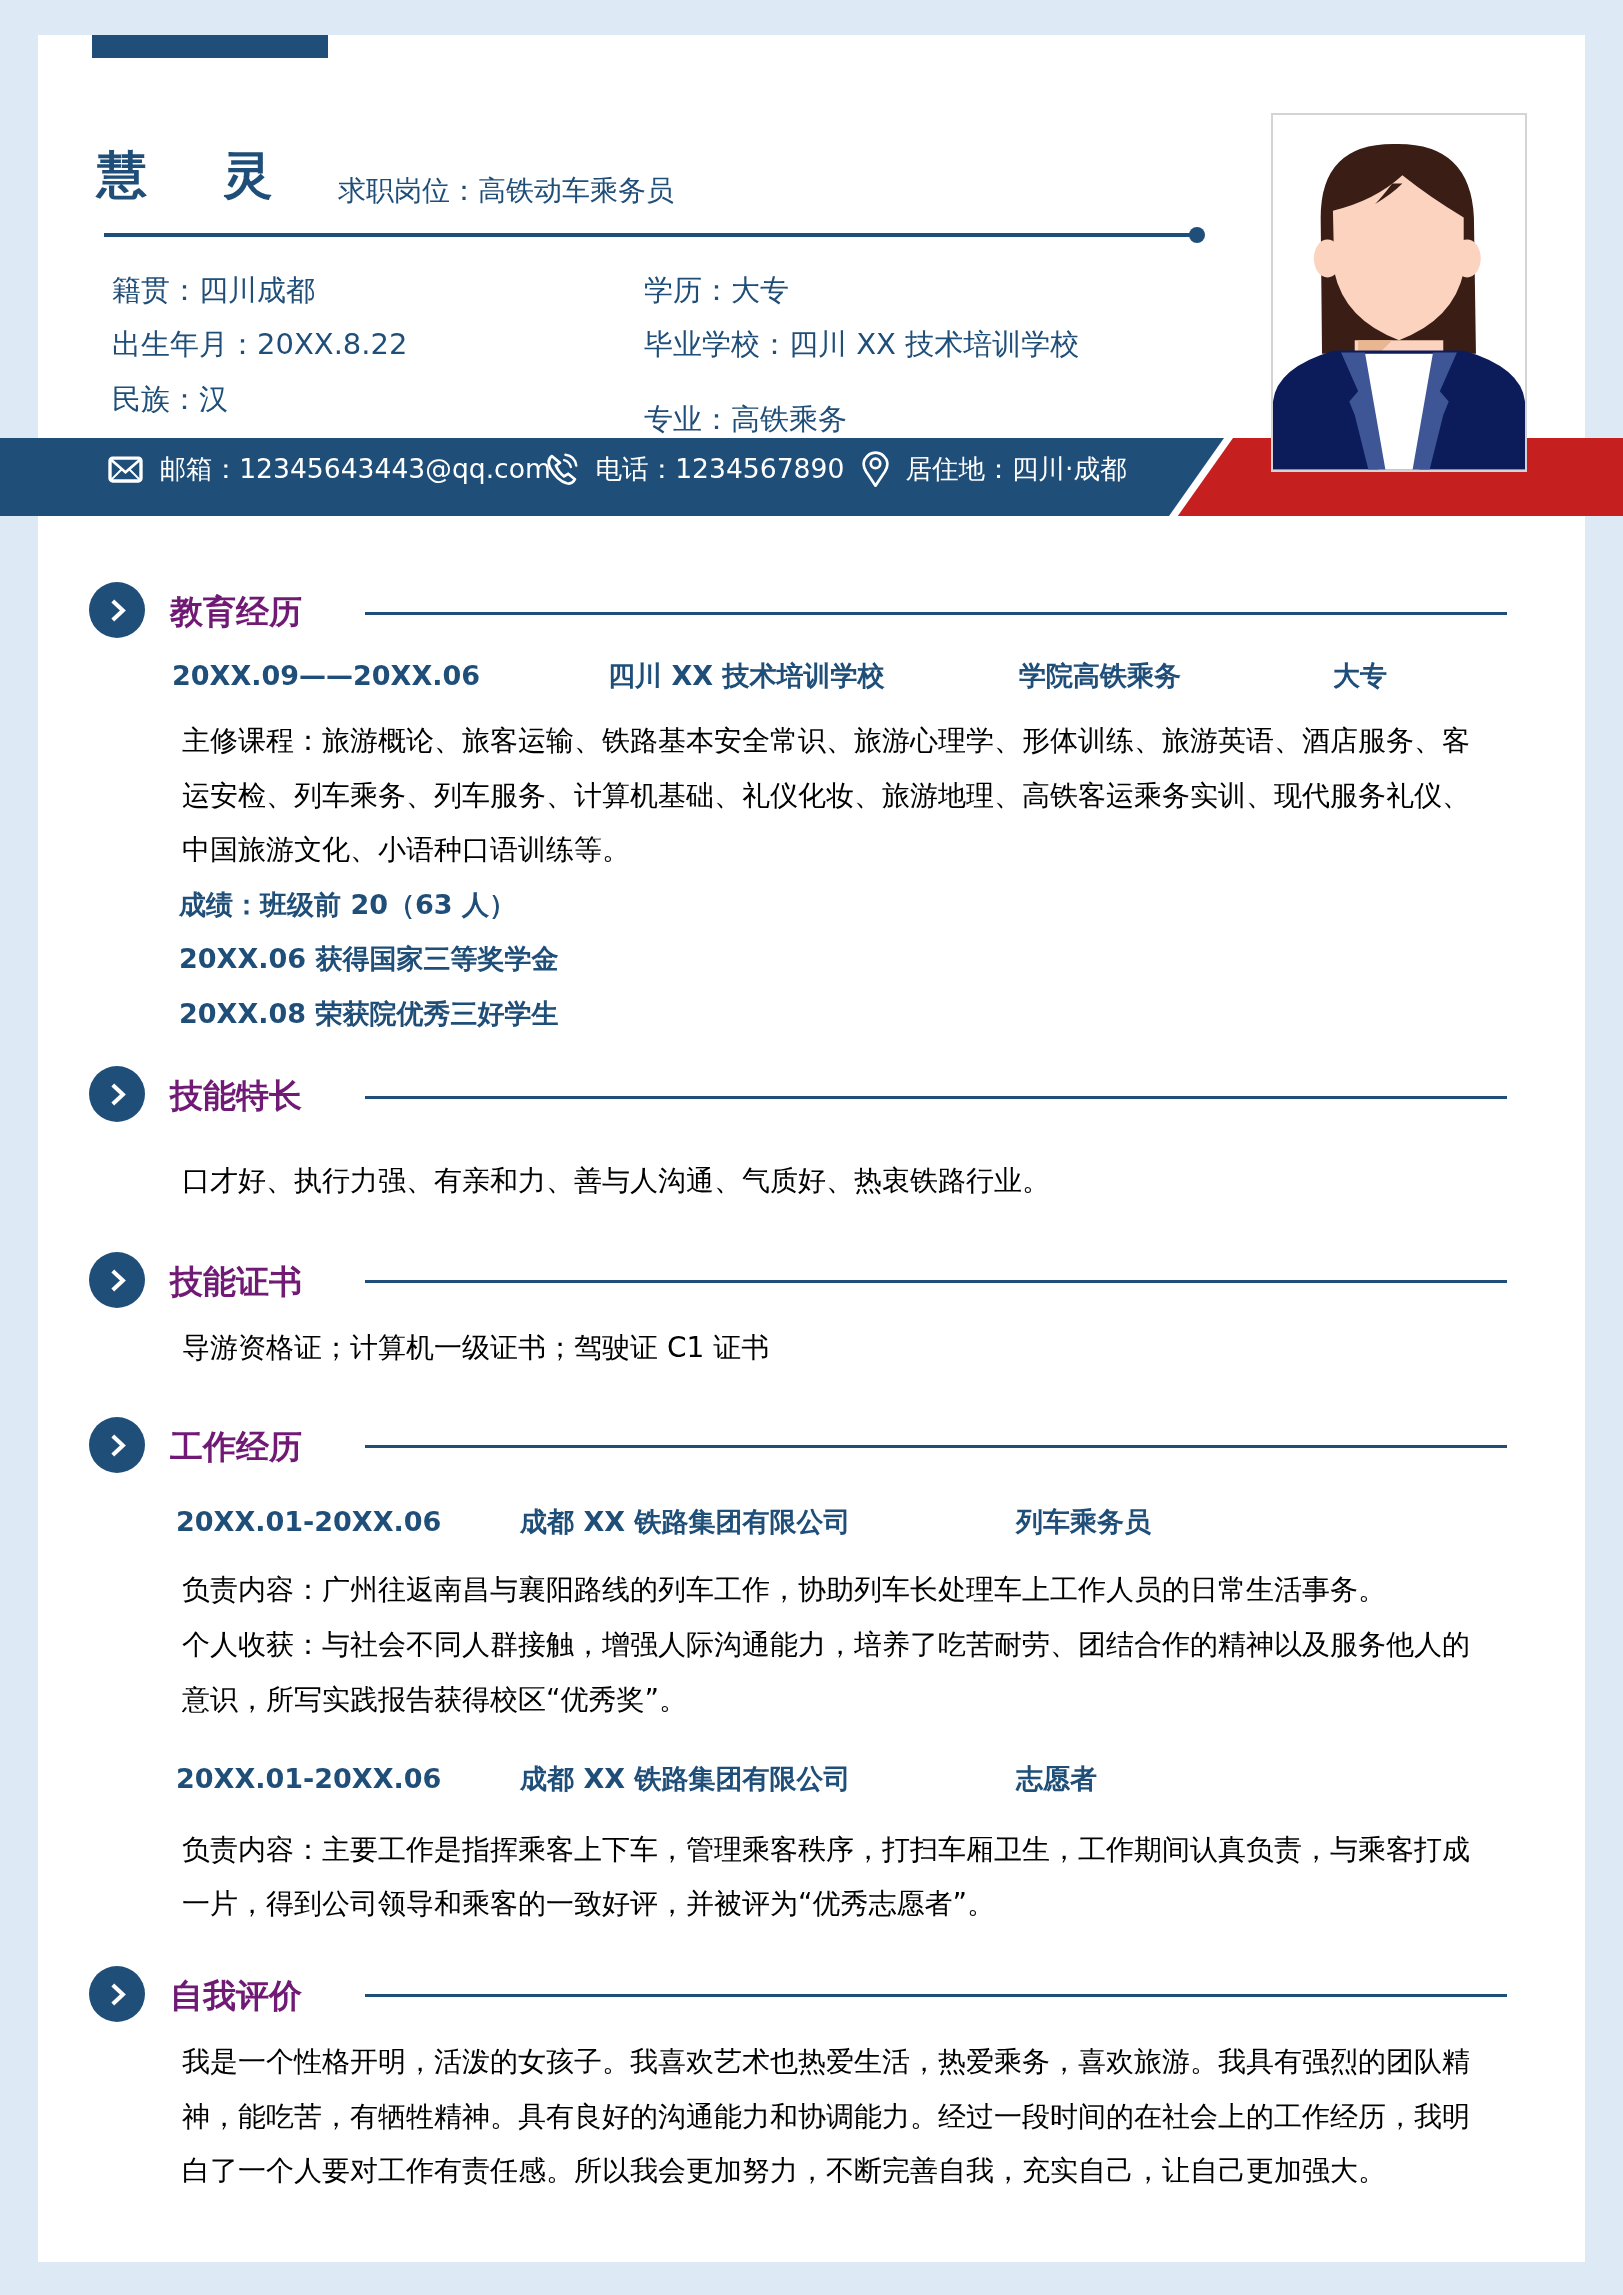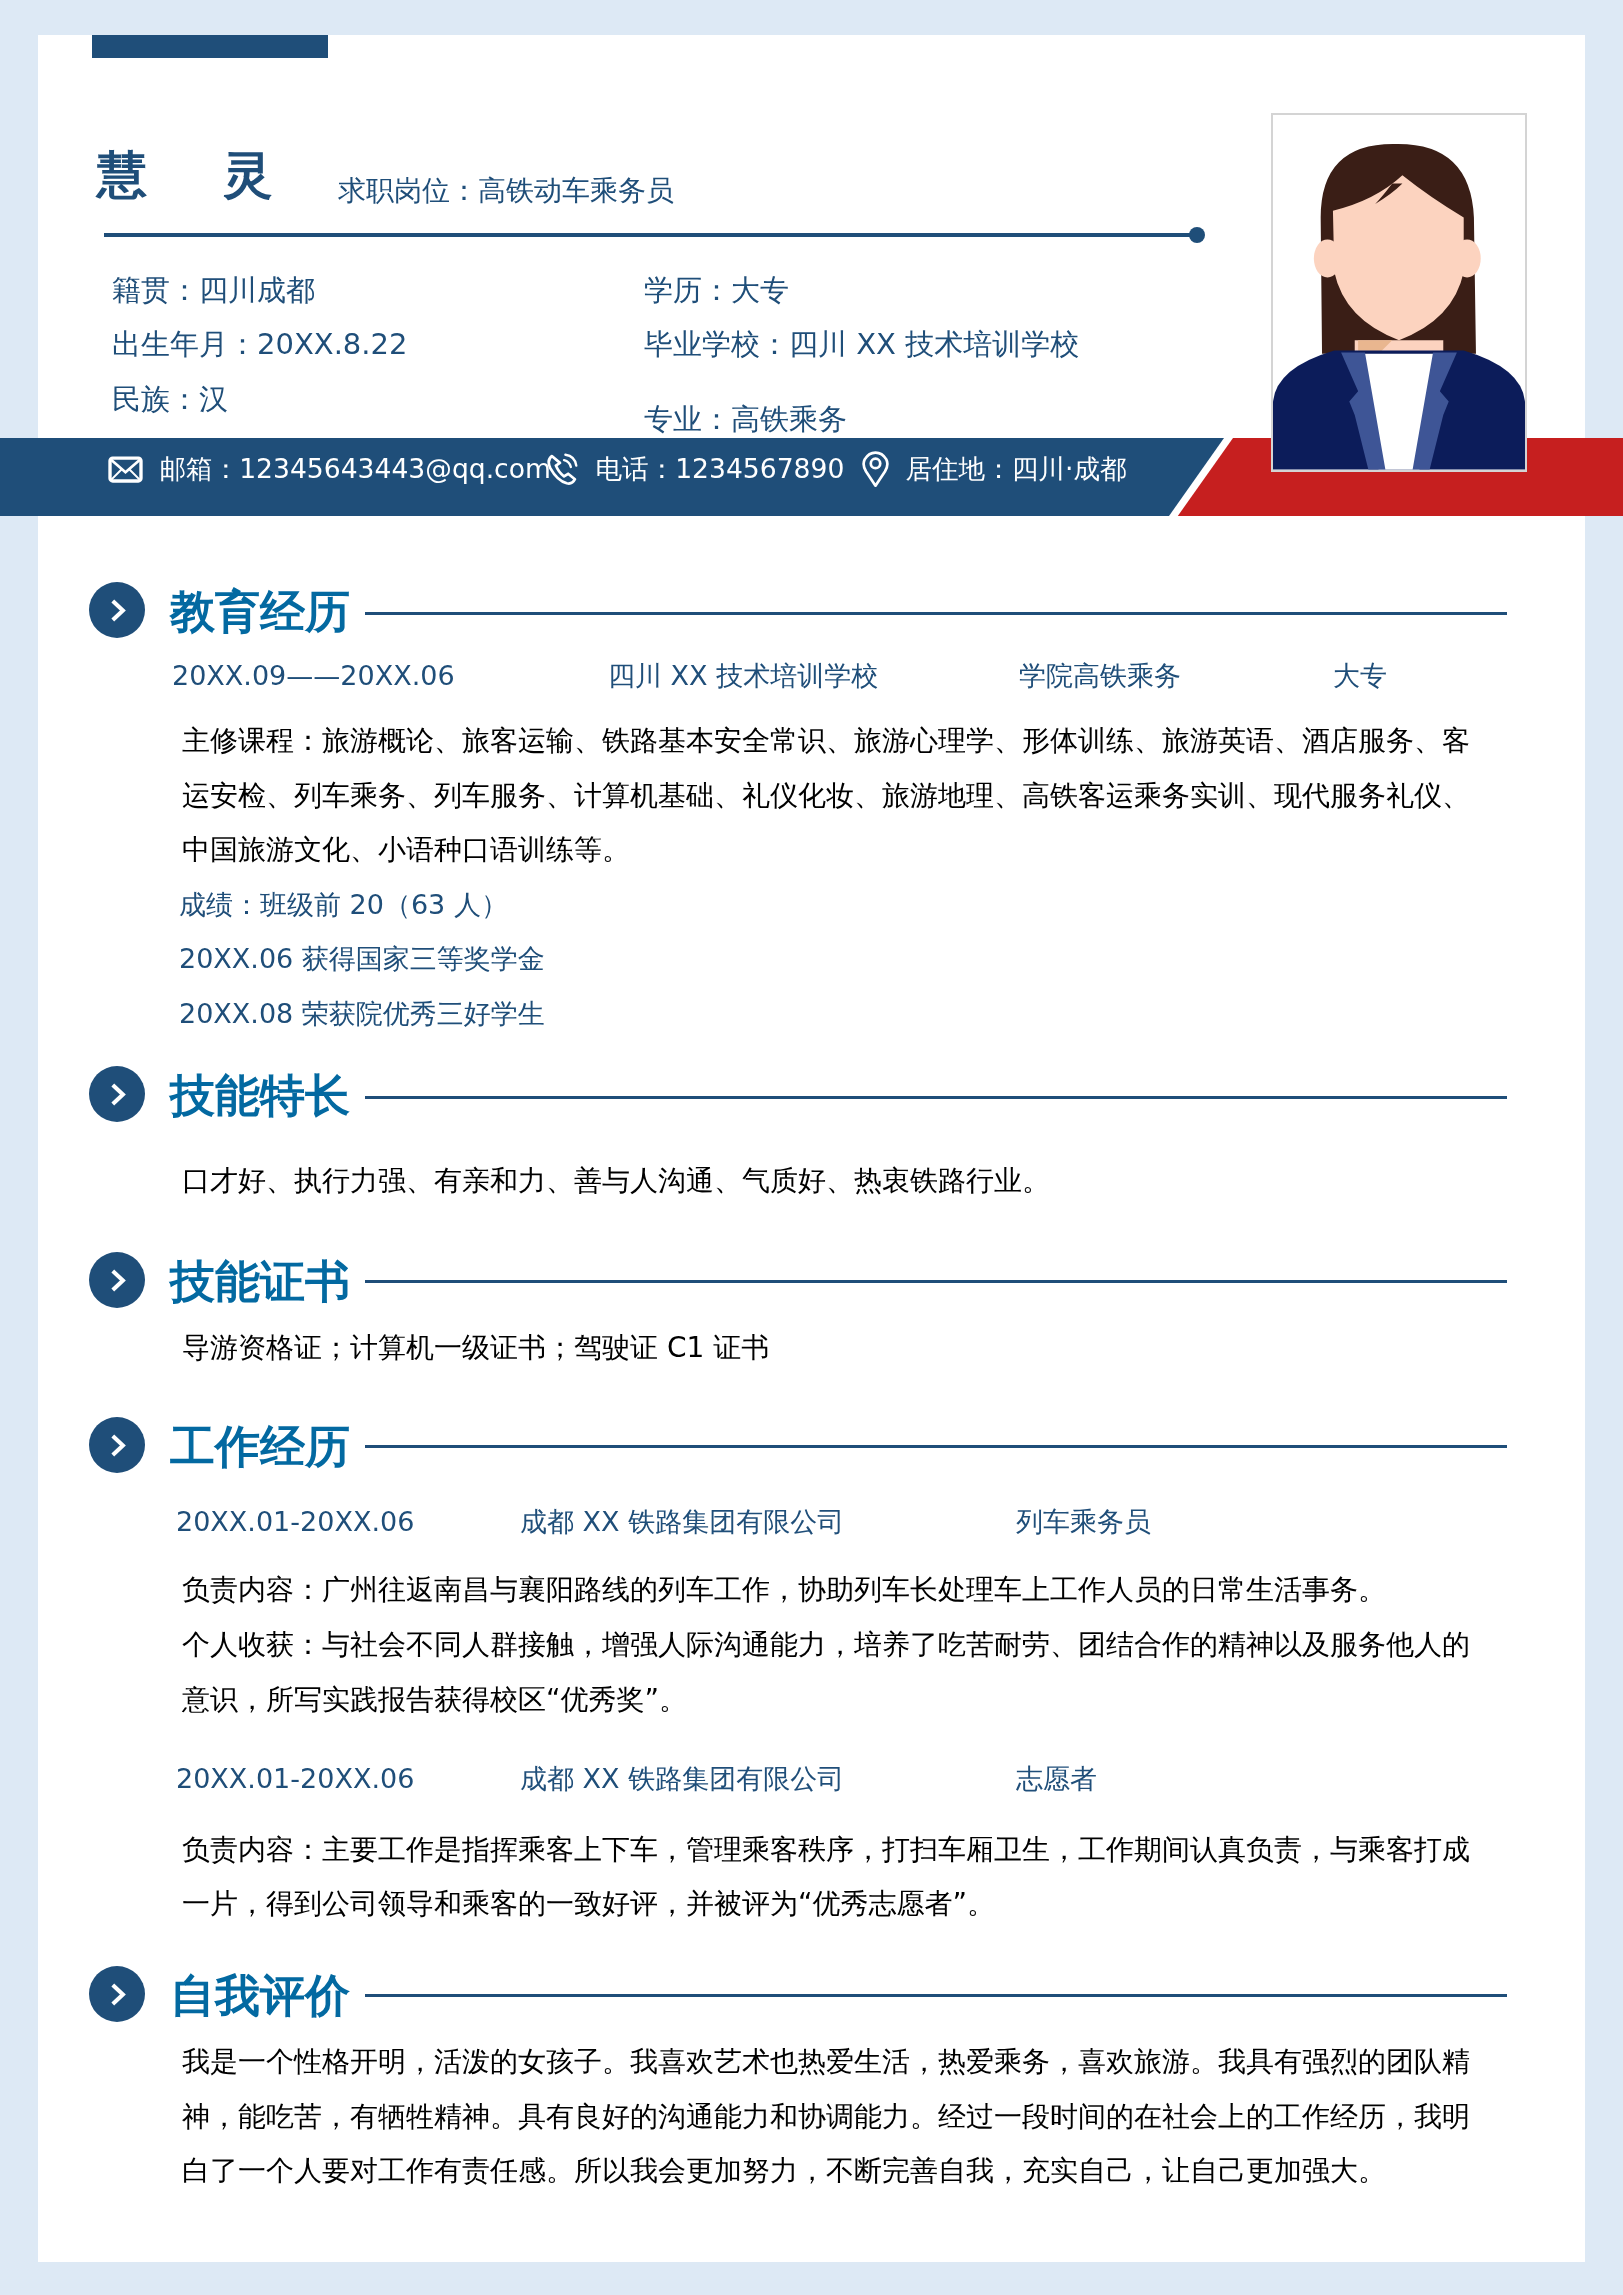--- a/index.html
+++ b/index.html
@@ -18,23 +18,23 @@
   .info { position:absolute; font-size:29px; color:#1F4E79; white-space:nowrap; line-height:38px; }
   .photo { position:absolute; left:1271px; top:113px; width:252px; height:355px; border:2px solid #D4D4D4; background:#fff; overflow:hidden; z-index:3; }
   .photo svg { display:block; }
   .contact-blue { position:absolute; left:0; top:438px; width:1227px; height:78px; background:#1F4E79;
     clip-path:polygon(0 0, 1224px 0, 1169px 78px, 0 78px); }
   .contact-red { position:absolute; left:1173px; top:438px; width:451px; height:78px; background:#C61F1F;
     clip-path:polygon(60px 0, 451px 0, 451px 78px, 4.8px 78px); z-index:1; }
   .contact-item { position:absolute; top:438px; height:62px; display:flex; align-items:center; color:#fff; font-size:26.6px; white-space:nowrap; z-index:2; }
   .contact-item svg { margin-right:16.4px; }
   .section-icon { position:absolute; left:89px; width:56px; height:56px; border-radius:50%; background:#1F4E79; display:flex; align-items:center; justify-content:center; }
-  .section-title { position:absolute; left:170px; font-size:45px; font-weight:bold; color:#0369a1; white-space:nowrap; line-height:48px; }
+  .section-title { position:absolute; left:170px; font-size:33px; font-weight:bold; color:#701a75; white-space:nowrap; line-height:48px; }
   .section-line { position:absolute; left:365px; width:1142px; height:3.4px; background:#1F4E79; }
-  .row-bold { position:absolute; font-size:27px; font-weight:normal; color:#1F4E79; white-space:nowrap; line-height:38px; }
+  .row-bold { position:absolute; font-size:27px; font-weight:bold; color:#1F4E79; white-space:nowrap; line-height:38px; }
   .body-text { position:absolute; left:182px; font-size:28px; color:#000000; white-space:nowrap; line-height:38px; }
 </style>
 </head>
 <body>
 
 <div class="card"></div>
 <div class="accent-bar"></div>
 
 <div class="name">慧 灵</div>
 <div class="job">求职岗位：高铁动车乘务员</div>

